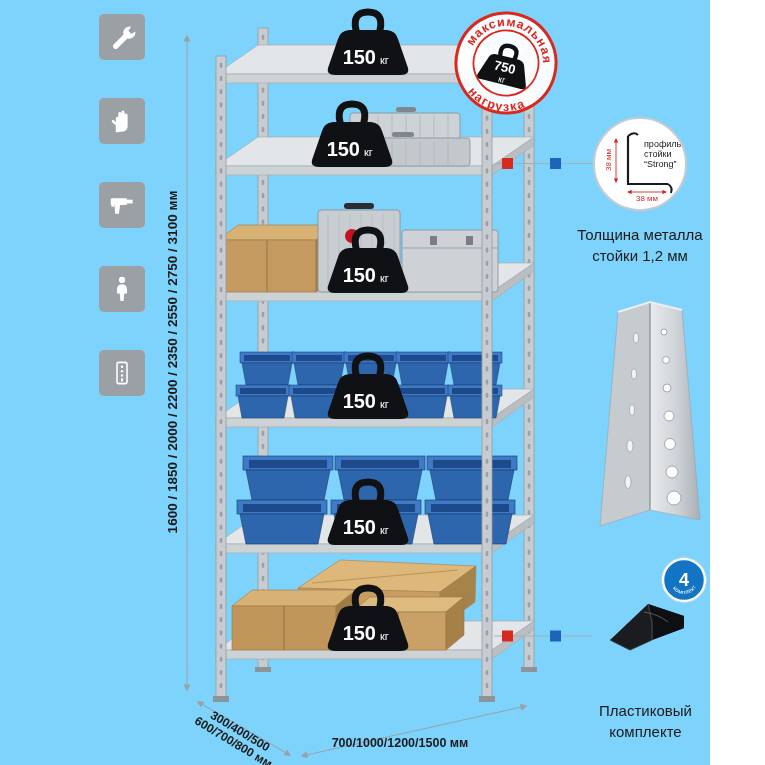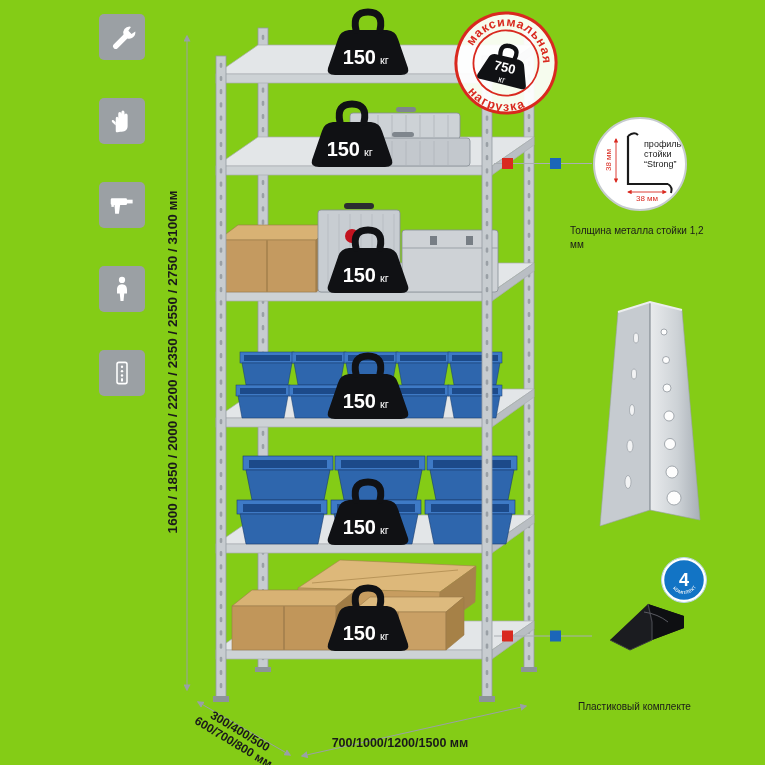--- a/index.html
+++ b/index.html
@@ -1,20 +1,20 @@
 <!DOCTYPE html>
 <html><head>
 <meta charset="utf-8">
 <style>
   html,body{margin:0;padding:0;background:#fff;font-family:"Liberation Sans",sans-serif;}
-  .canvas{position:relative;width:765px;height:765px;background:#84cc16;overflow:hidden;}
+  .canvas{position:relative;width:710px;height:765px;background:#7dd3fc;overflow:hidden;}
   .scene{position:absolute;left:0;top:0;}
   .icon-box{position:absolute;left:99px;width:46px;height:46px;background:#9ba0a4;border-radius:5px;
             display:flex;align-items:center;justify-content:center;}
-  .caption{position:absolute;font-size:10px;color:#1a1a1a;line-height:1.4;}
+  .caption{position:absolute;text-align:center;font-size:15px;color:#1a1a1a;line-height:1.4;}
   svg text{font-family:"Liberation Sans",sans-serif;}
 </style>
 </head>
 <body>
 
 <div class="canvas">
 
   <div class="icon-box" style="top:14px">
     <svg width="30" height="30" viewBox="0 0 48 48">
         <path fill="#fff" d="M36 7a10 10 0 0 0-9.5 13.1L10.9 35.7a4.3 4.3 0 0 0 6.1 6.1l15.6-15.6A10 10 0 0 0 45.3 15l-6.1 4.1-5-5L38.3 8z"></path>

